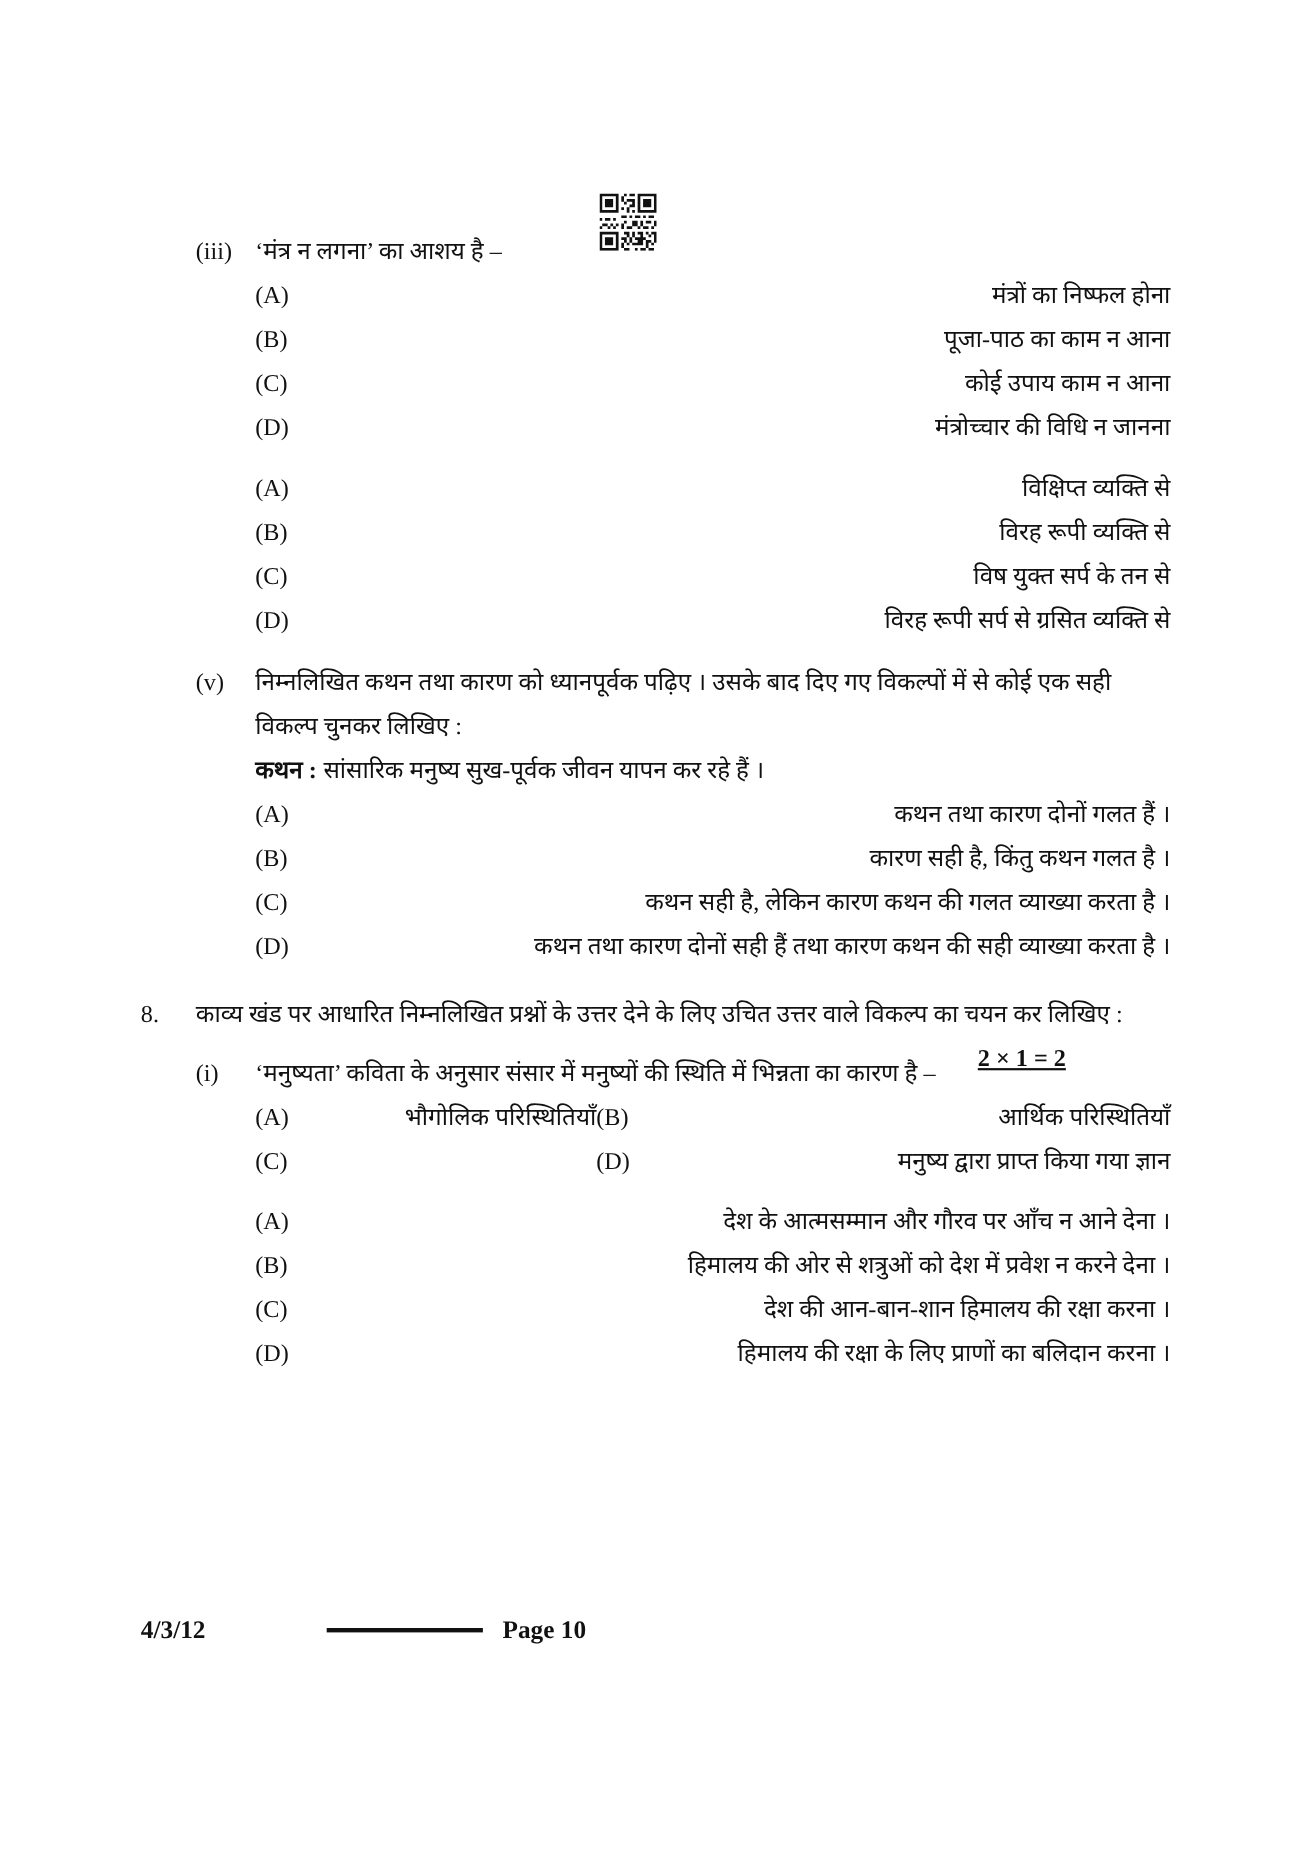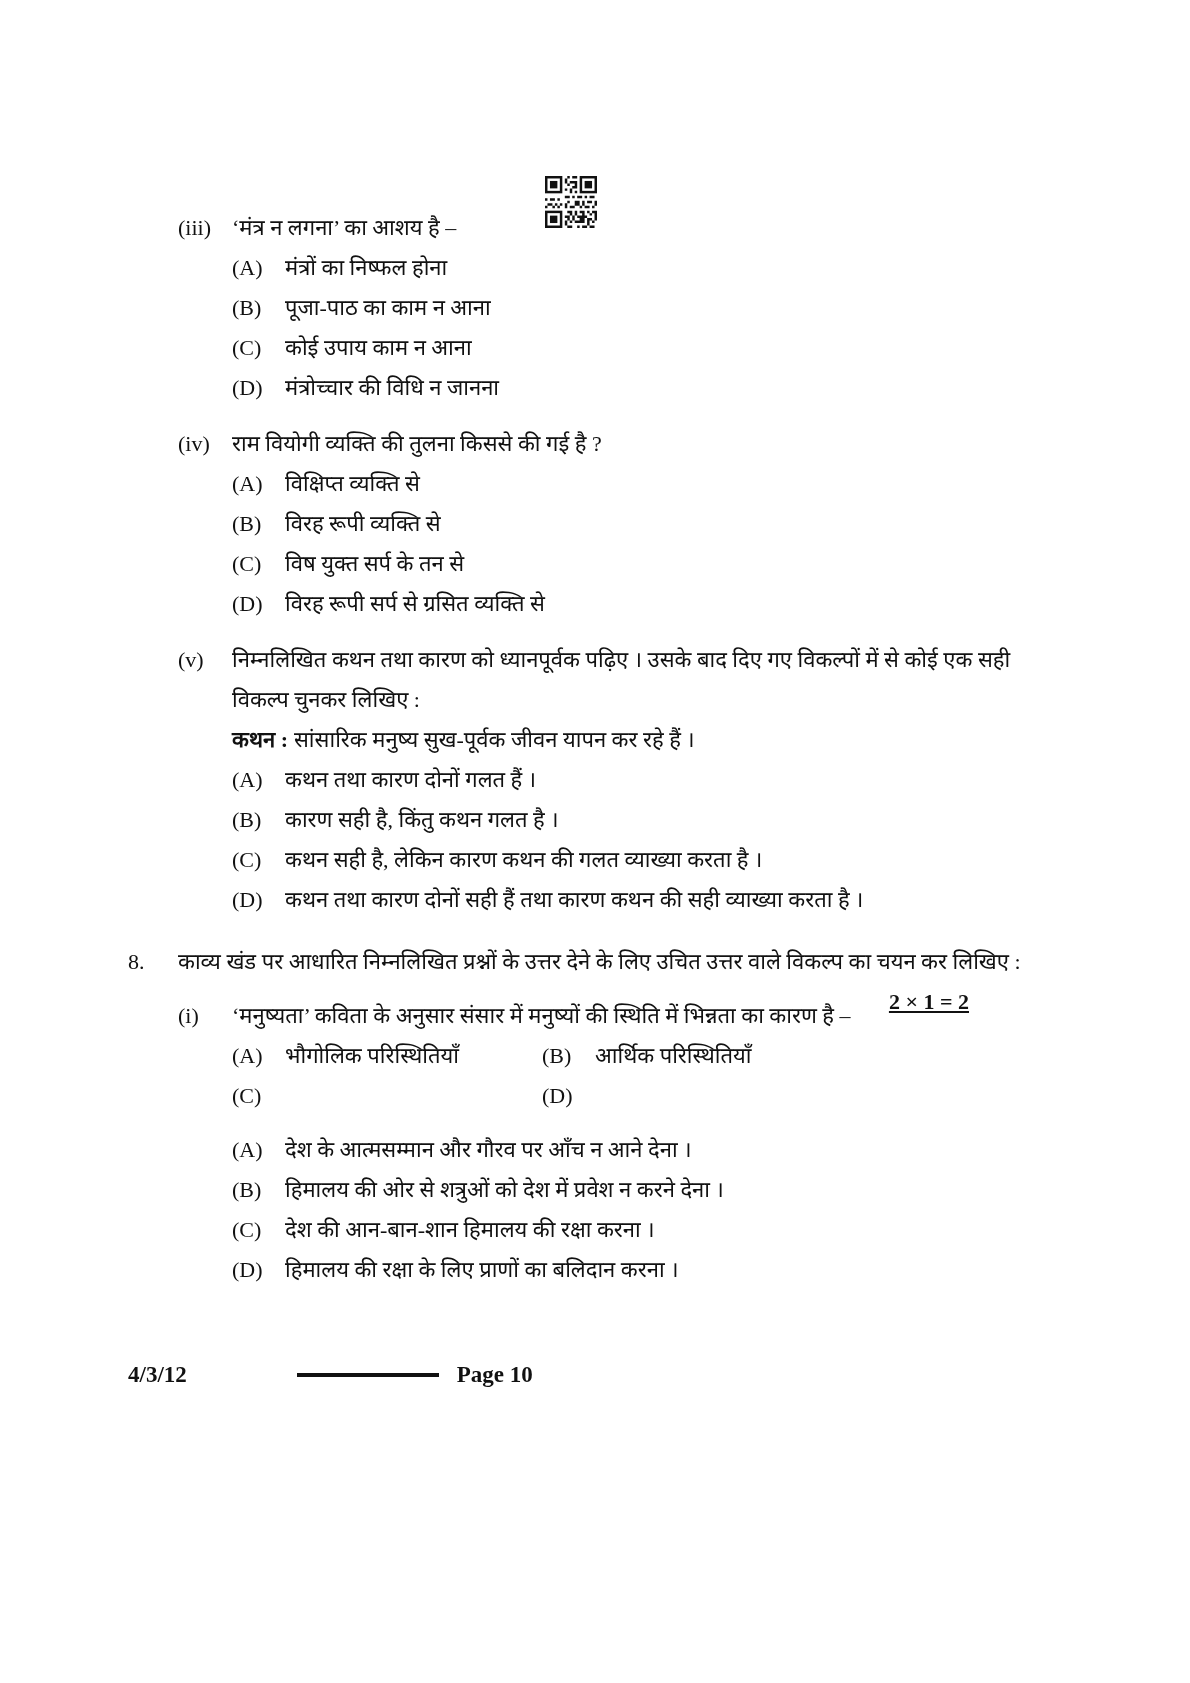--- a/index.html
+++ b/index.html
@@ -14,31 +14,31 @@
   .qr{position:absolute;top:176px;left:545px;width:52px;height:52px;}
   .content{position:absolute;top:208px;left:178px;width:886px;}
   .part{margin-top:16px;}
   .part:first-child{margin-top:0;}
   .part-head{display:flex;line-height:40px;}
   .p-label{width:54px;flex:none;}
   .p-text{flex:1;}
   .opts{margin-left:54px;}
   .opt{display:flex;line-height:40px;}
   .opt-l{width:53px;flex:none;}
-  .opt-t{flex:1;}
+  .opt-t{flex:1;text-align:right;}
   .stline{margin-left:54px;line-height:40px;}
   .blabel{font-weight:bold;margin-right:6px;font-family:Liberation Serif, serif;}
   .q8{margin-top:22px;position:relative;}
   .q8-num{position:absolute;left:-50px;top:0;line-height:40px;}
   .q8-text{line-height:40px;}
   .marks{position:absolute;right:95px;top:40px;font-weight:bold;line-height:40px;text-decoration:underline;}
   .q8 .part{margin-top:14px;}
   .grid2{display:grid;grid-template-columns:310px 1fr;margin-left:54px;}
   .footer{
-    position:absolute;top:1361px;left:128px;
+    position:absolute;top:1468px;left:128px;
     display:flex;align-items:center;
     font-weight:bold;font-size:23px;line-height:28px;
   }
   .rule{width:142px;height:4px;background:#111;margin-left:110px;flex:none;}
   .page-label{margin-left:18px;}
 </style>
 </head>
 <body>
 
 <div class="page">
@@ -80,24 +80,20 @@
           <span class="opt-t">कोई उपाय काम न आना</span>
         </div>
         <div class="opt">
           <span class="opt-l">(D)</span>
           <span class="opt-t">मंत्रोच्चार की विधि न जानना</span>
         </div>
       </div>
     </div>
 
     <div class="part">
-      <div class="part-head">
-        <span class="p-label">(iv)</span>
-        <span class="p-text">राम वियोगी व्यक्ति की तुलना किससे की गई है ?</span>
-      </div>
       <div class="opts">
         <div class="opt">
           <span class="opt-l">(A)</span>
           <span class="opt-t">विक्षिप्त व्यक्ति से</span>
         </div>
         <div class="opt">
           <span class="opt-l">(B)</span>
           <span class="opt-t">विरह रूपी व्यक्ति से</span>
         </div>
         <div class="opt">
@@ -156,20 +152,21 @@
           </div>
           <div class="opt">
             <span class="opt-l">(B)</span>
             <span class="opt-t">आर्थिक परिस्थितियाँ</span>
           </div>
           <div class="opt">
             <span class="opt-l">(C)</span>
           </div>
           <div class="opt">
             <span class="opt-l">(D)</span>
+            <span class="opt-t">मनुष्य द्वारा प्राप्त किया गया ज्ञान</span>
           </div>
         </div>
       </div>
 
       <div class="part">
         <div class="opts">
           <div class="opt">
             <span class="opt-l">(A)</span>
             <span class="opt-t">देश के आत्मसम्मान और गौरव पर आँच न आने देना ।</span>
           </div>

